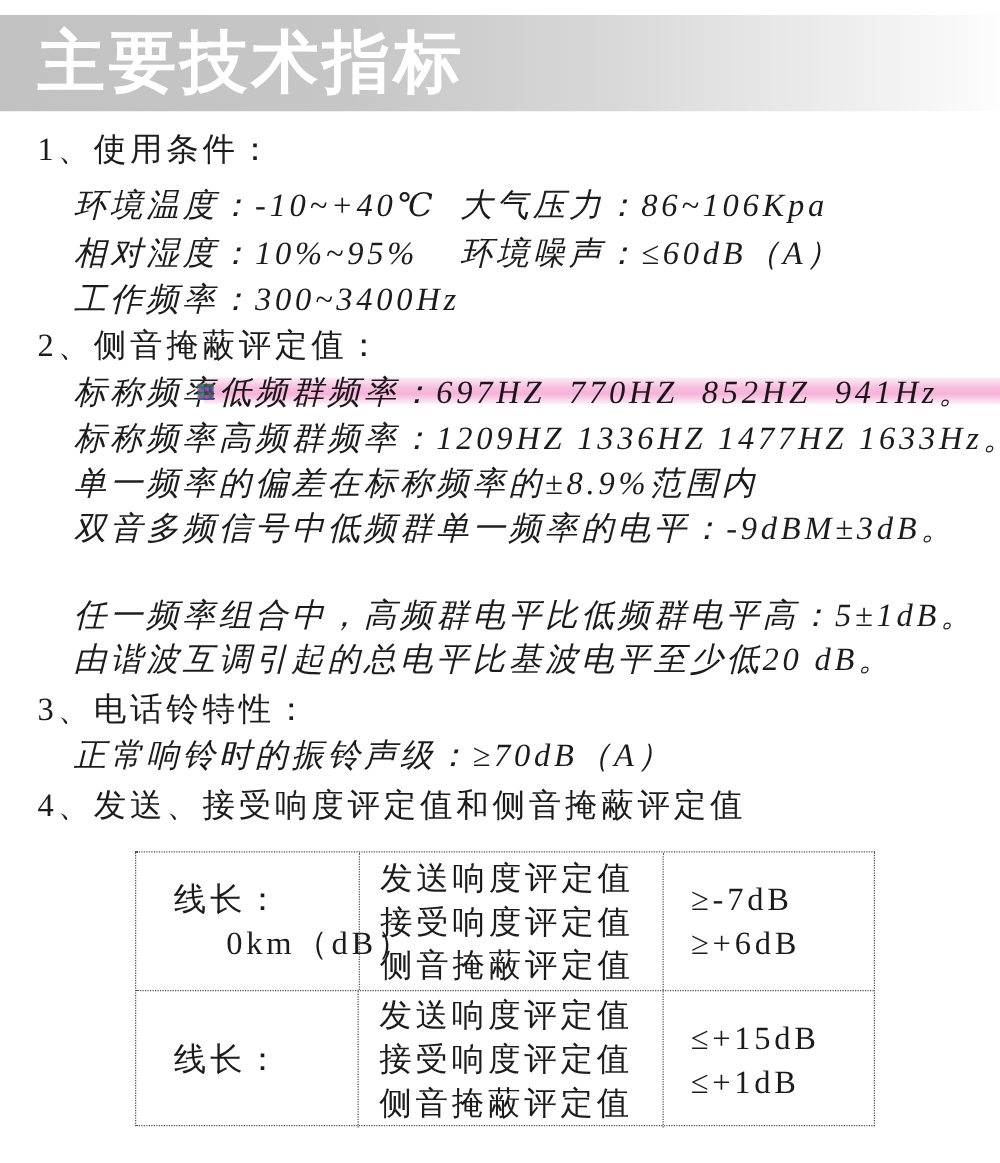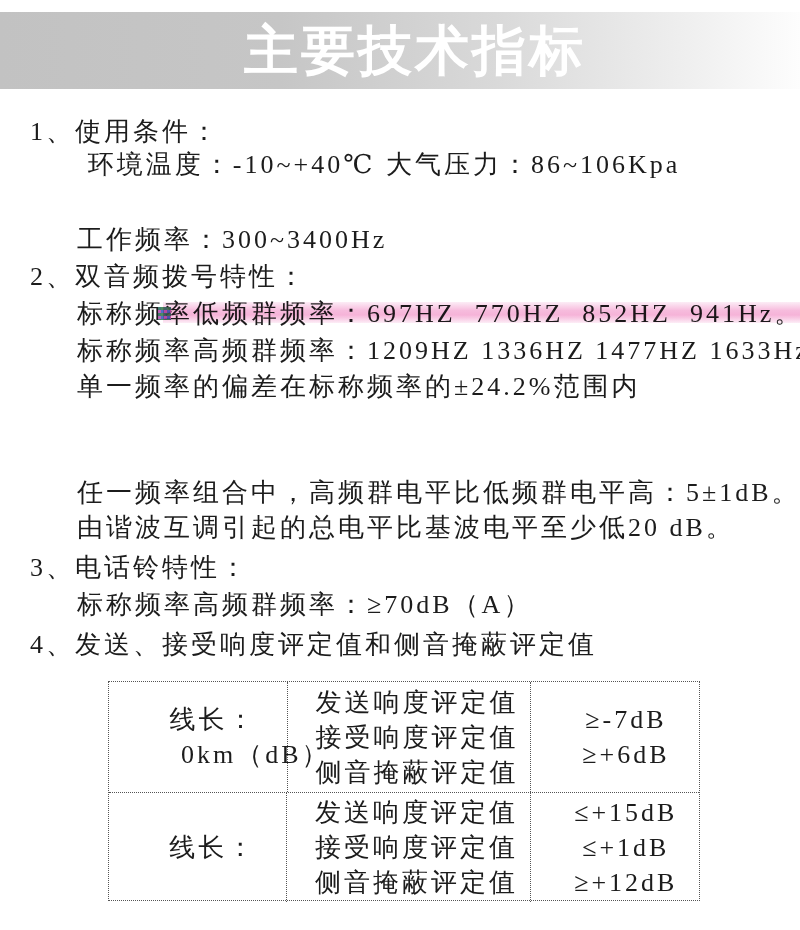--- a/index.html
+++ b/index.html
@@ -1,34 +1,34 @@
 <!DOCTYPE html>
 <html><head>
 <meta charset="utf-8">
 <style>
   html,body{margin:0;padding:0;background:#ffffff;}
   .page{
     position:relative;width:800px;height:930px;background:#ffffff;overflow:hidden;
-    font-family:"Liberation Serif","DejaVu Serif",serif;color:#1c1c1c;text-align:center;
+    font-family:"Liberation Serif","DejaVu Serif",serif;color:#1c1c1c;
   }
   
   .banner{
     position:absolute;left:0;top:12px;width:800px;height:77px;
     background:linear-gradient(90deg,#c2c2c2 0%,#c6c6c6 35%,#d9d9d9 62%,#efefef 86%,#fdfdfd 100%);
   }
   .banner h1{
     margin:0;padding-left:30px;line-height:77px;font-size:54px;font-weight:bold;
     color:#ffffff;letter-spacing:3px;font-family:"Liberation Sans","DejaVu Sans",sans-serif;
     white-space:nowrap;
   }
   
   .row{position:absolute;white-space:nowrap;font-size:26px;line-height:32px;letter-spacing:3px;}
   .row span{white-space:pre;}
   .head{left:30px;}
-  .indent{left:77px;}
+  .indent{left:59px;font-style:italic;}
   .cl{display:inline-block;width:309px;}
   
   .hl-band{
     position:absolute;left:163px;top:302px;width:637px;height:21px;
     background:linear-gradient(to bottom,
       rgba(250,215,236,0.45) 0%,
       rgba(246,184,219,0.95) 40%,
       rgba(245,175,214,0.95) 62%,
       rgba(250,215,236,0.45) 100%);
     mix-blend-mode:multiply;pointer-events:none;
@@ -54,36 +54,38 @@
 </style>
 </head>
 <body>
 
 <div class="page">
 
   <header class="banner">
     <h1>主要技术指标</h1>
   </header>
 
-  <div class="row head" style="top:116px"><span>1、</span><span>使用条件：</span></div>
+  <div class="row head" style="top:104px"><span>1、</span><span>使用条件：</span></div>
   <div class="row indent" style="top:149px"><span class="cl">环境温度：-10~+40℃</span><span>大气压力：86~106Kpa</span></div>
+  <div class="row indent" style="top:187px"><span class="cl">相对湿度：10%~95%</span><span>环境噪声：≤60dB（A）</span></div>
   <div class="row indent" style="top:224px"><span>工作频率：300~3400Hz</span></div>
 
-  <div class="row head" style="top:261px"><span>2、</span><span>双音频拨号特性：</span></div>
+  <div class="row head" style="top:261px"><span>2、</span><span>侧音掩蔽评定值：</span></div>
   <div class="row indent" style="top:298px"><span>标称频率低频群频率：697HZ  770HZ  852HZ  941Hz。</span></div>
   <div class="row indent" style="top:335px"><span>标称频率高频群频率：1209HZ 1336HZ 1477HZ 1633Hz。</span></div>
-  <div class="row indent" style="top:371px"><span>单一频率的偏差在标称频率的±24.2%范围内</span></div>
+  <div class="row indent" style="top:371px"><span>单一频率的偏差在标称频率的±8.9%范围内</span></div>
+  <div class="row indent" style="top:407px"><span>双音多频信号中低频群单一频率的电平：-9dBM±3dB。</span></div>
   <div class="row indent" style="top:477px"><span>任一频率组合中，高频群电平比低频群电平高：5±1dB。</span></div>
   <div class="row indent" style="top:512px"><span>由谐波互调引起的总电平比基波电平至少低20 dB。</span></div>
 
   <div class="artifact"></div>
   <div class="hl-band"></div>
 
   <div class="row head" style="top:552px"><span>3、</span><span>电话铃特性：</span></div>
-  <div class="row indent" style="top:589px"><span>标称频率高频群频率：≥70dB（A）</span></div>
+  <div class="row indent" style="top:589px"><span>正常响铃时的振铃声级：≥70dB（A）</span></div>
 
   <div class="row head" style="top:629px"><span>4、</span><span>发送、接受响度评定值和侧音掩蔽评定值</span></div>
 
   <div class="spec-table">
     <div class="t-row">
       <div class="cell c1">
         <div>线长：</div>
         <div class="lbl2">0km（dB）</div>
       </div>
       <div class="cell c2">
@@ -101,18 +103,17 @@
         <div>线长：</div>
       </div>
       <div class="cell c2">
         <div>发送响度评定值</div>
         <div>接受响度评定值</div>
         <div>侧音掩蔽评定值</div>
       </div>
       <div class="cell c3">
         <div>≤+15dB</div>
         <div>≤+1dB</div>
-        <div>≥+12dB</div>
       </div>
     </div>
   </div>
 
 </div>
 
 </body></html>

